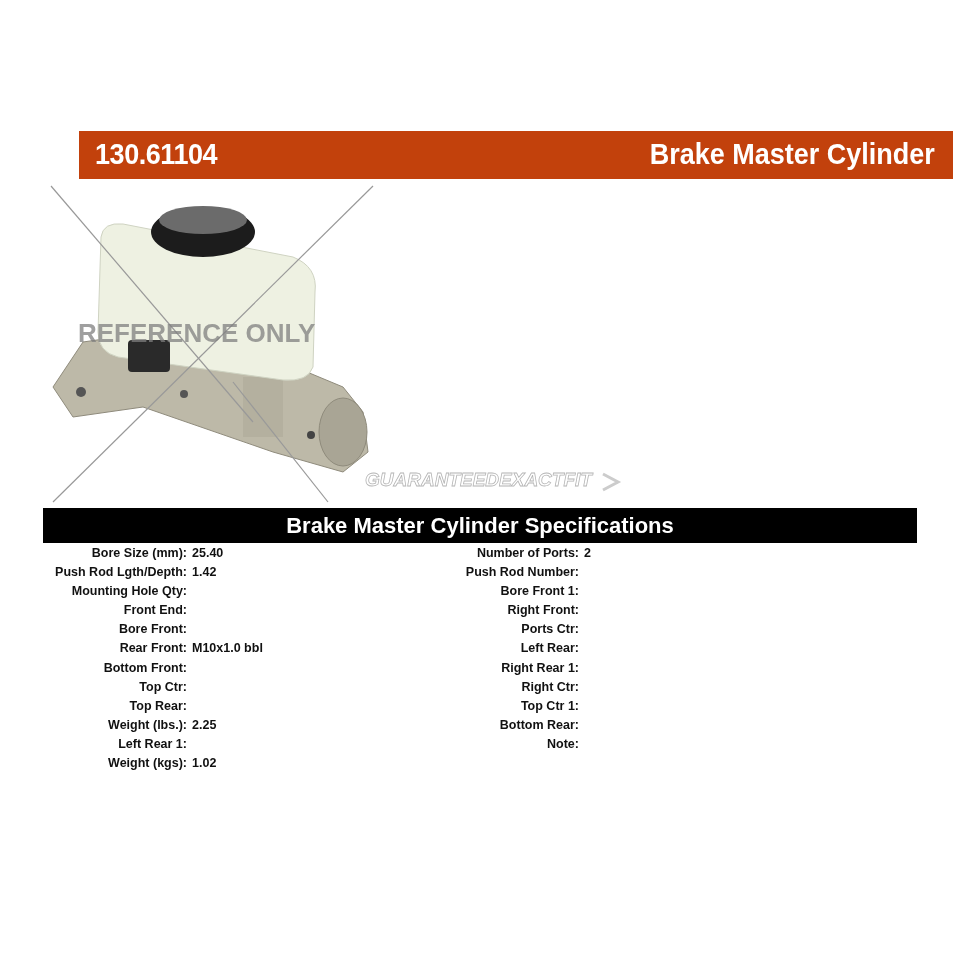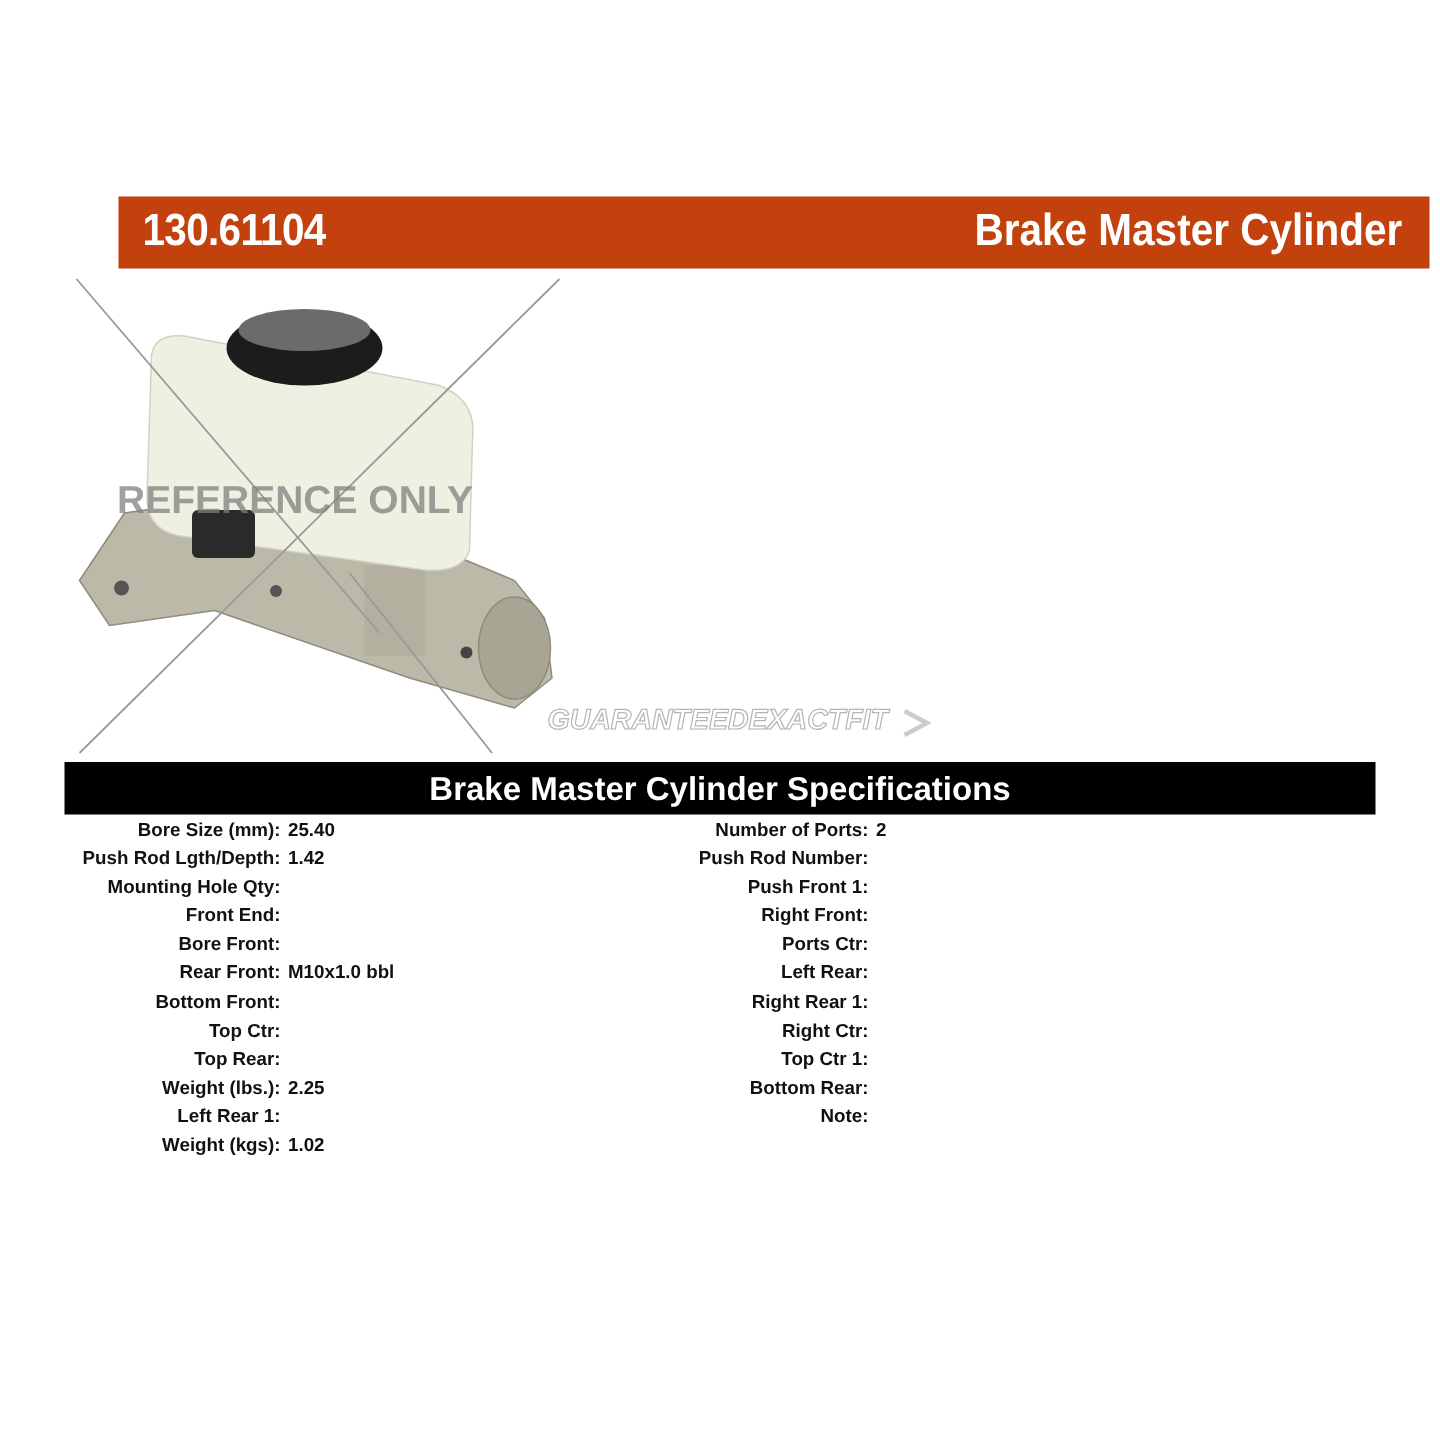--- a/index.html
+++ b/index.html
@@ -108,21 +108,21 @@
 <div class="col colR" style="left:440px;width:400px;">
   <div class="row">
       <span class="lab" style="right:auto;left:0;width:139px;">Number of Ports:</span>
       <span class="val" style="left:144px;">2</span>
     </div>
   <div class="row">
       <span class="lab" style="right:auto;left:0;width:139px;">Push Rod Number:</span>
       <span class="val" style="left:144px;"></span>
     </div>
   <div class="row">
-      <span class="lab" style="right:auto;left:0;width:139px;">Push Front 1:</span>
+      <span class="lab" style="right:auto;left:0;width:139px;">Bore Front 1:</span>
       <span class="val" style="left:144px;"></span>
     </div>
   <div class="row">
       <span class="lab" style="right:auto;left:0;width:139px;">Right Front:</span>
       <span class="val" style="left:144px;"></span>
     </div>
   <div class="row">
       <span class="lab" style="right:auto;left:0;width:139px;">Ports Ctr:</span>
       <span class="val" style="left:144px;"></span>
     </div>

